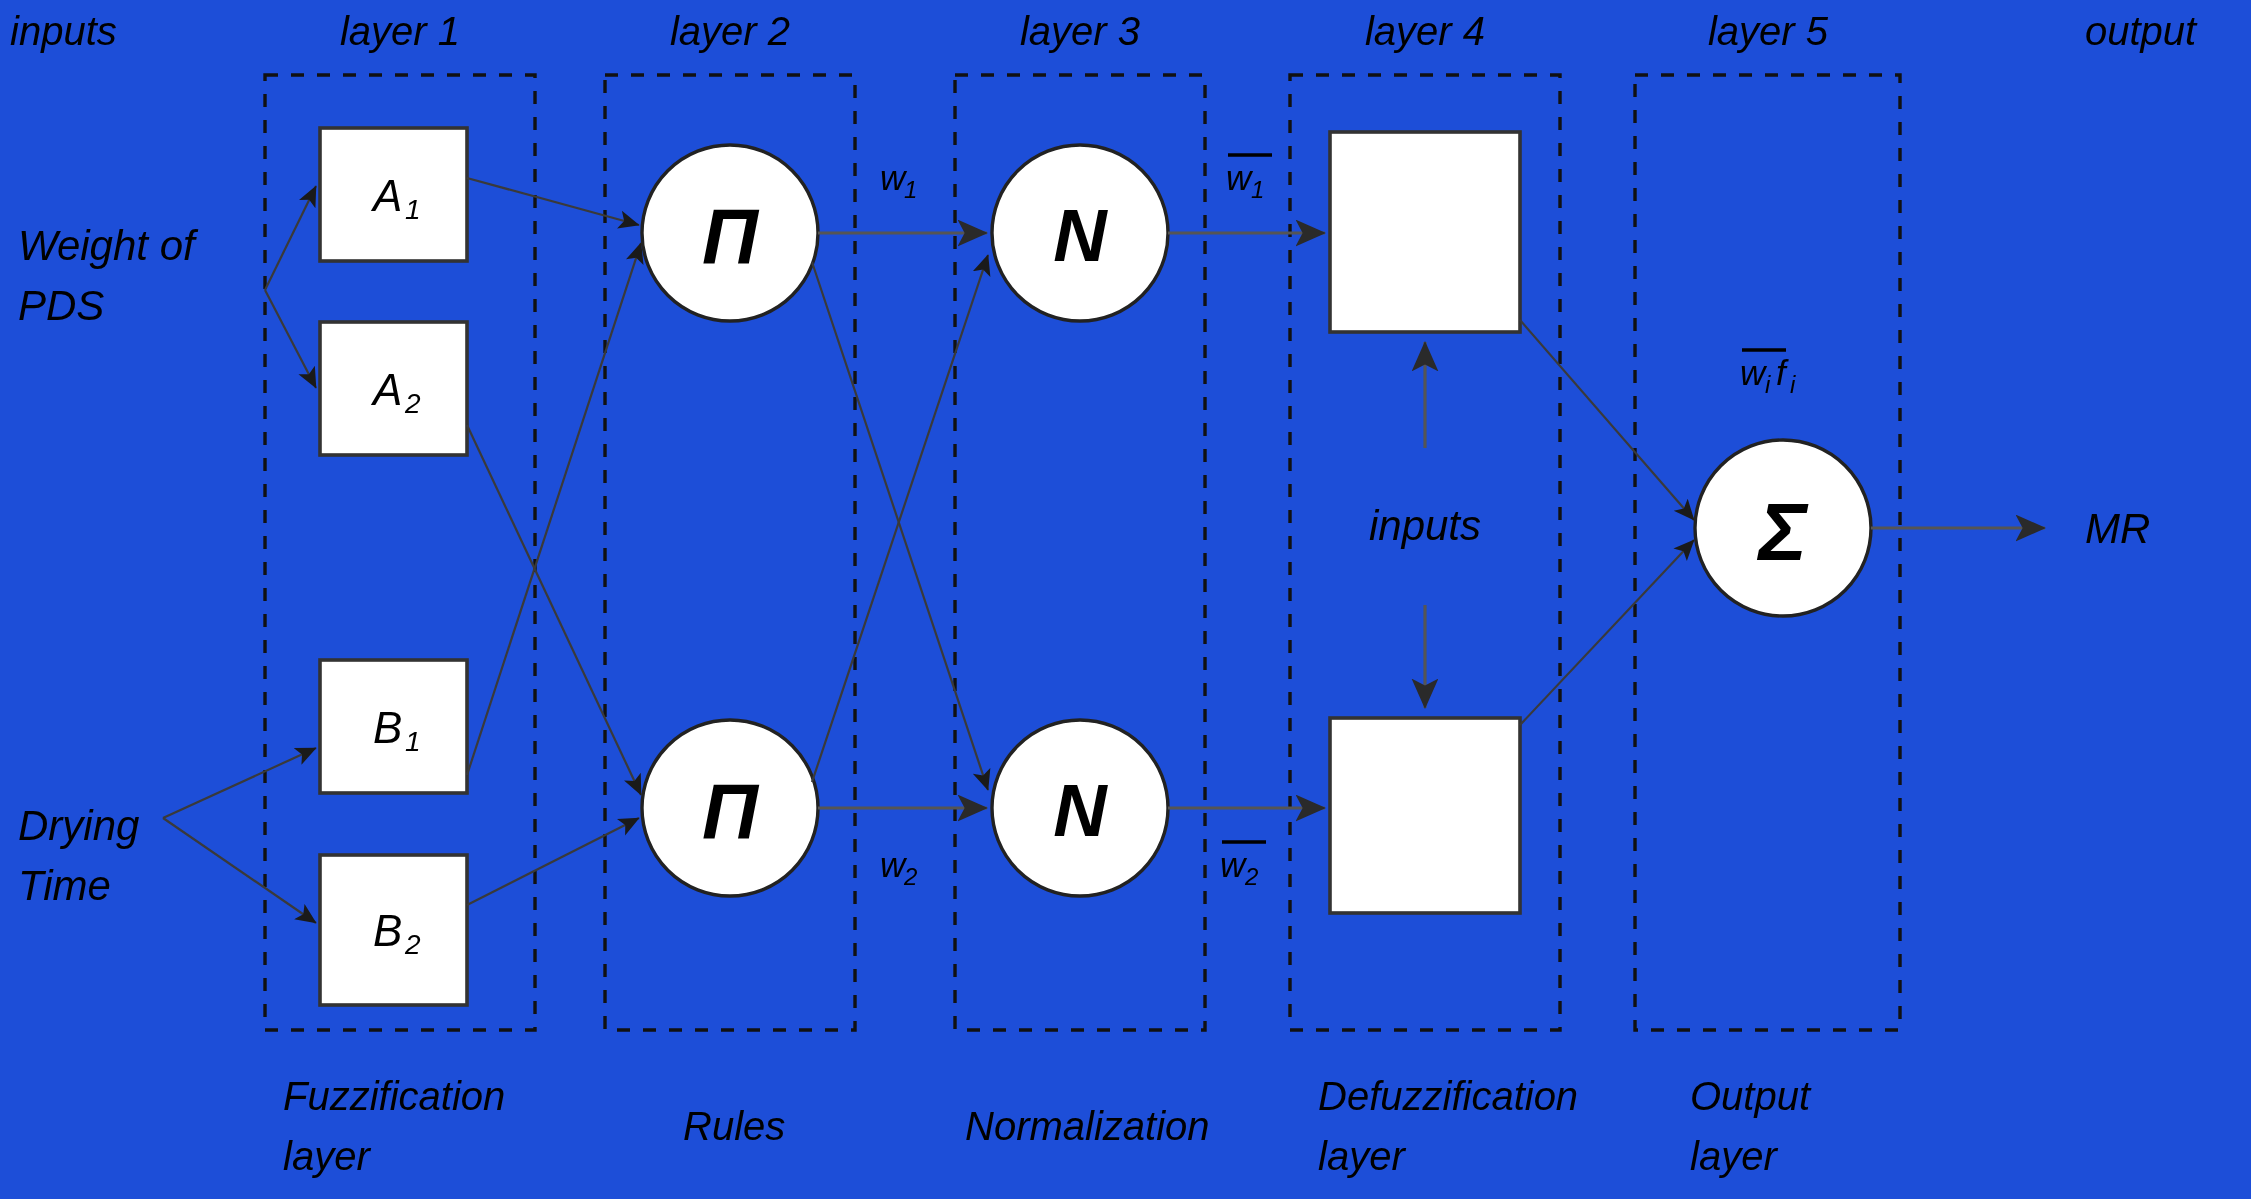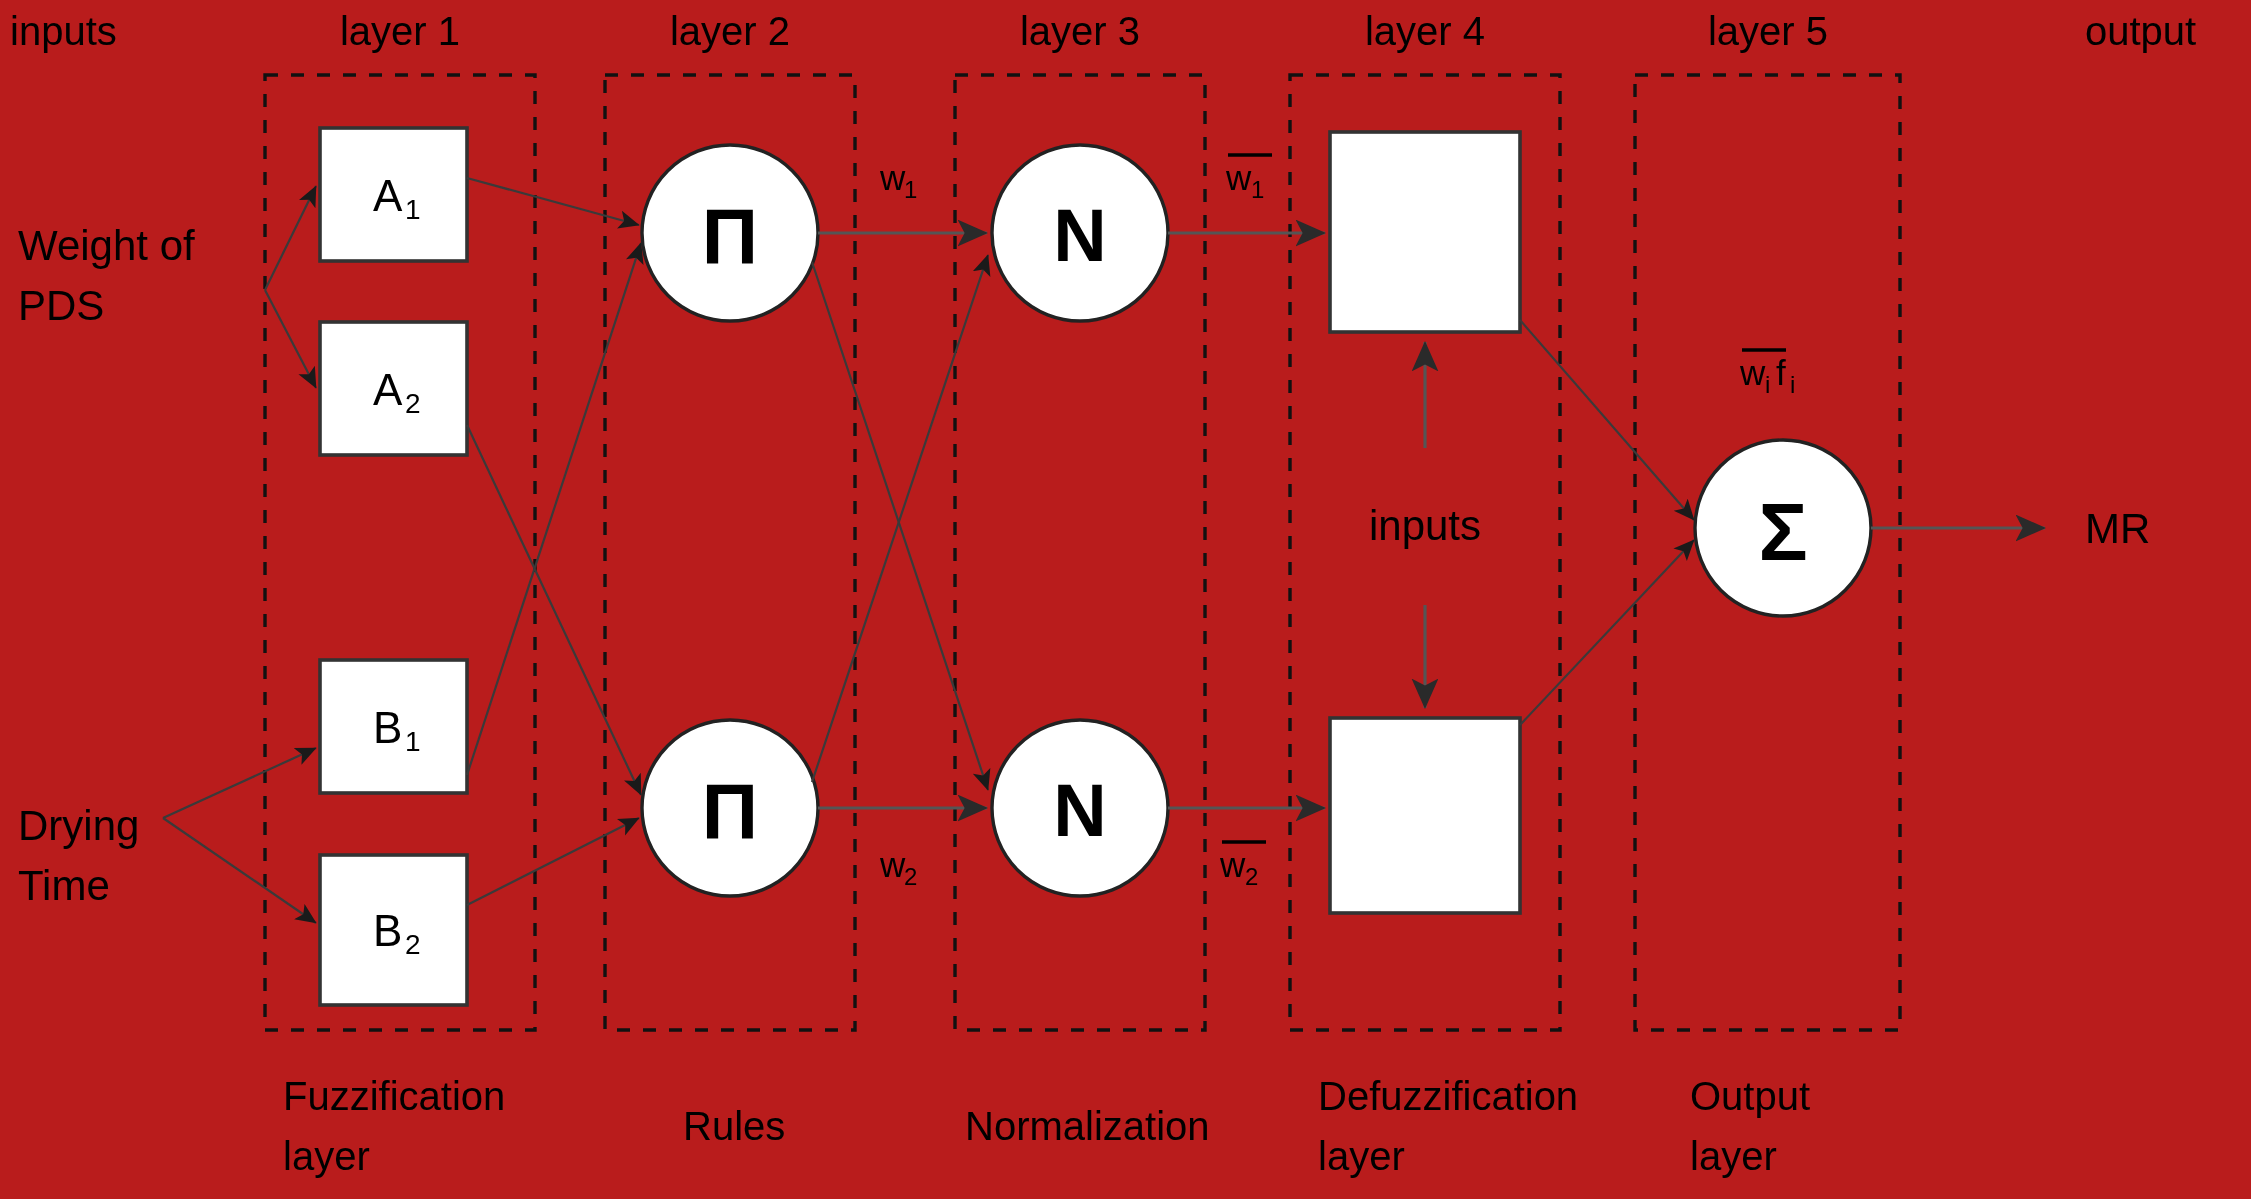--- a/index.html
+++ b/index.html
@@ -9,22 +9,23 @@
     background: #ffffff;
   }
   body {
     font-family: "Liberation Sans", "DejaVu Sans", sans-serif;
     color: #000000;
   }
   #diagram-root {
     position: relative;
     width: 2251px;
     height: 1199px;
-    background: #b91c1c;
+    background: #1d4ed8;
     overflow: hidden;
+    font-style: italic;
   }
   svg.canvas {
     position: absolute;
     left: 0;
     top: 0;
     width: 2251px;
     height: 1199px;
   }
   text {
     font-family: "Liberation Sans", "DejaVu Sans", sans-serif;

